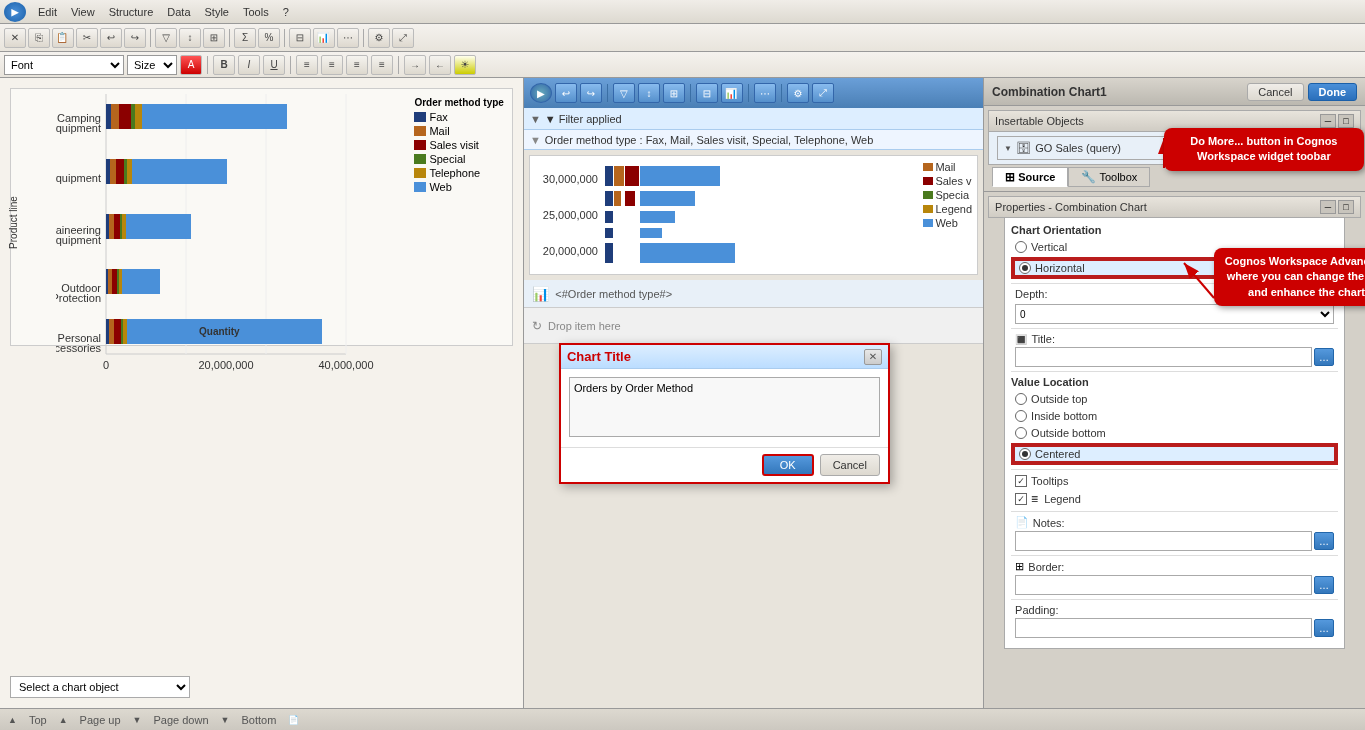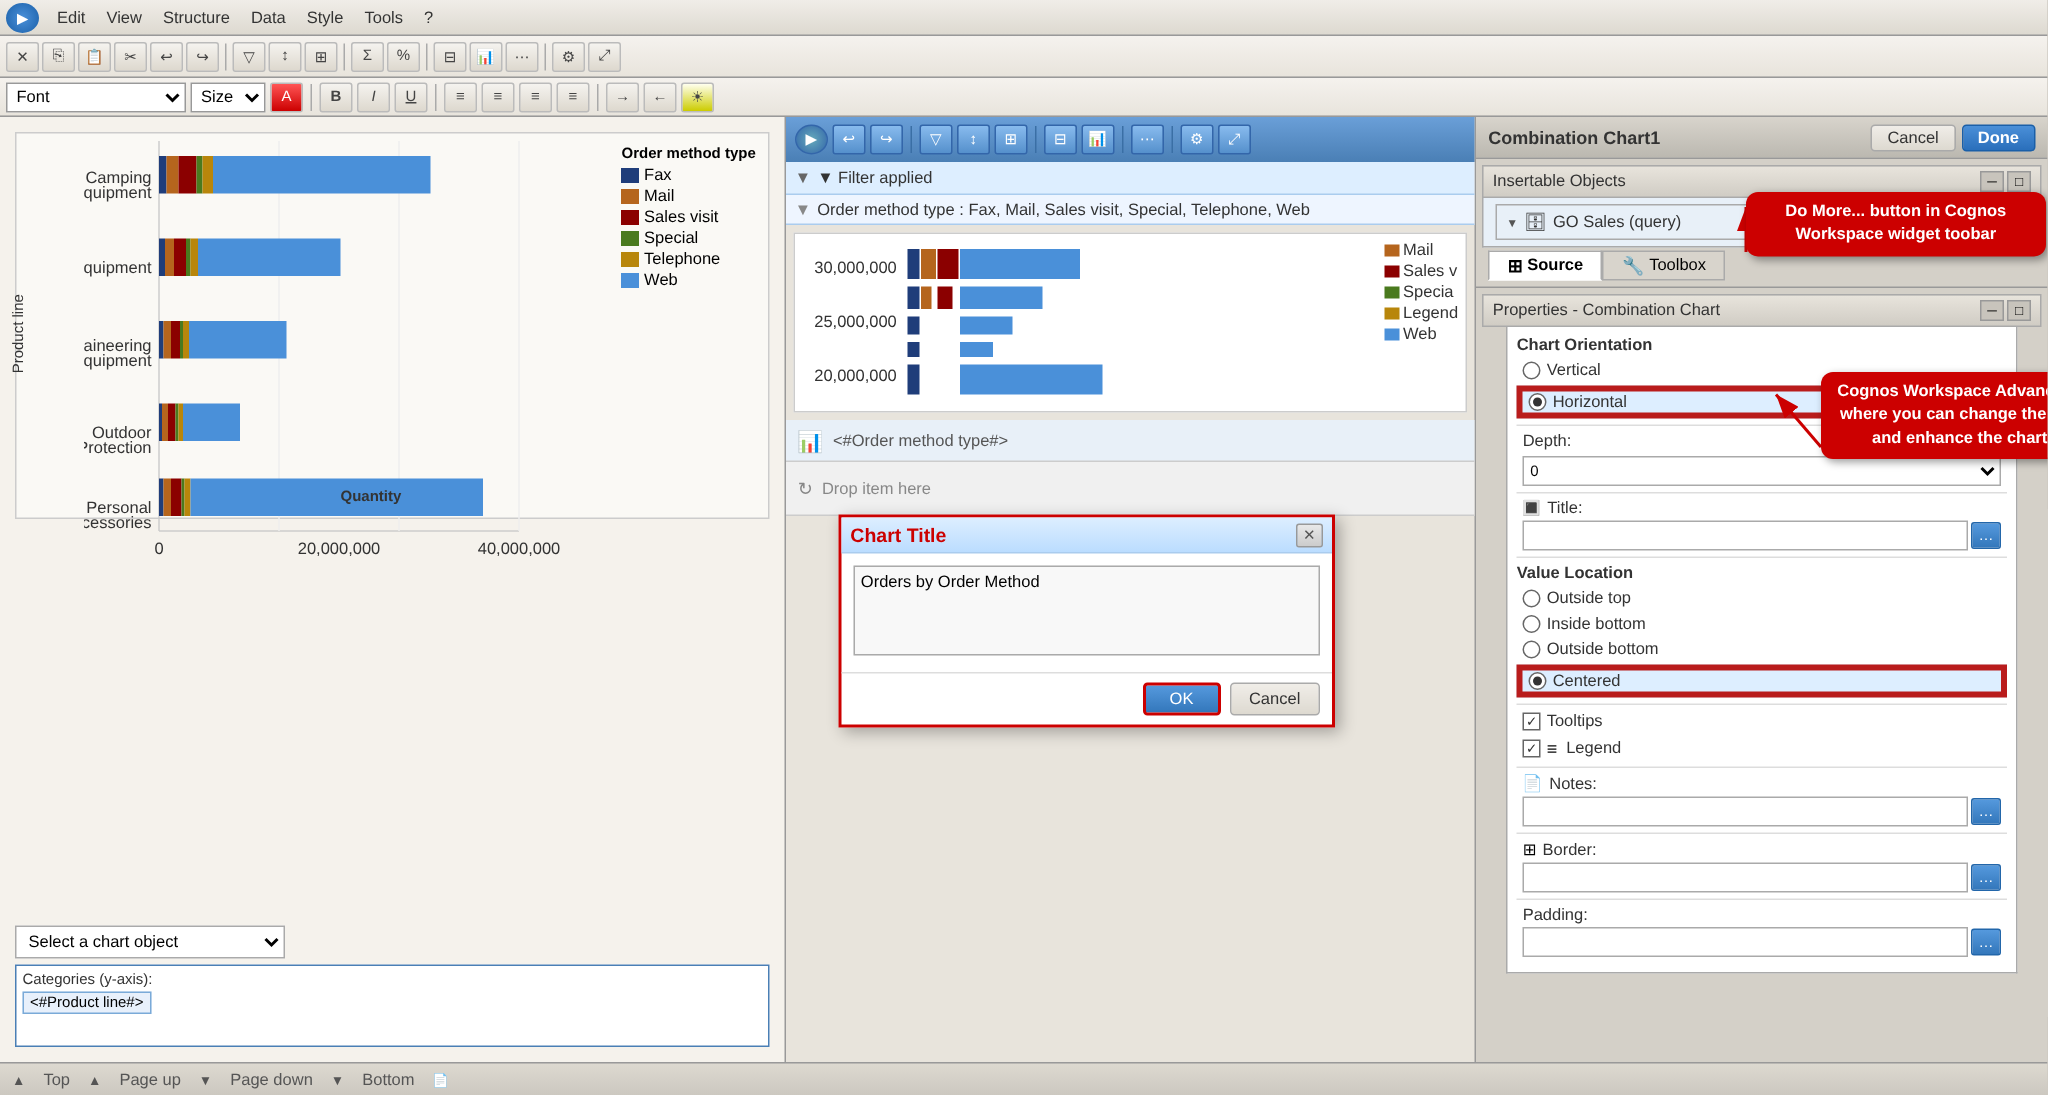--- a/index.html
+++ b/index.html
@@ -752,31 +752,27 @@
         <rect x="58" y="225" width="7" height="25" fill="#8b0000"></rect>
         <rect x="65" y="225" width="2" height="25" fill="#4a7a1e"></rect>
         <rect x="67" y="225" width="4" height="25" fill="#b8860b"></rect>
         <rect x="71" y="225" width="195" height="25" fill="#4a90d9"></rect>
 
         <text x="50" y="275" text-anchor="middle" font-size="9" fill="#333">0</text>
         <text x="170" y="275" text-anchor="middle" font-size="9" fill="#333">20,000,000</text>
         <text x="290" y="275" text-anchor="middle" font-size="9" fill="#333">40,000,000</text>
       </svg>
 
-      <div style="position:absolute;bottom:8px;left:216px;font-size:10px;font-weight:bold;color:#333;">Quantity</div>
+      <div style="position:absolute;bottom:8px;left:188px;font-size:10px;font-weight:bold;color:#333;">Quantity</div>
     </div>
 
     <div class="chart-controls">
       <select class="chart-select">
         <option>Select a chart object</option>
       </select>
-      <div style="margin-top:4px;background:white;border:1px solid #4a7fb5;padding:4px;min-height:55px;">
-        <div class="cat-label">Categories (y-axis):</div>
-        <div class="cat-tag">&lt;#Product line#&gt;</div>
-      </div>
     </div>
   </div>
 
   <div class="middle-panel" style="position:relative;">
 
     <div class="widget-toolbar">
       <div class="widget-btn" style="border-radius:50%;background:radial-gradient(circle,#6ab,#36a);">▶</div>
       <div class="widget-btn">↩</div>
       <div class="widget-btn">↪</div>
       <div class="widget-sep"></div>

